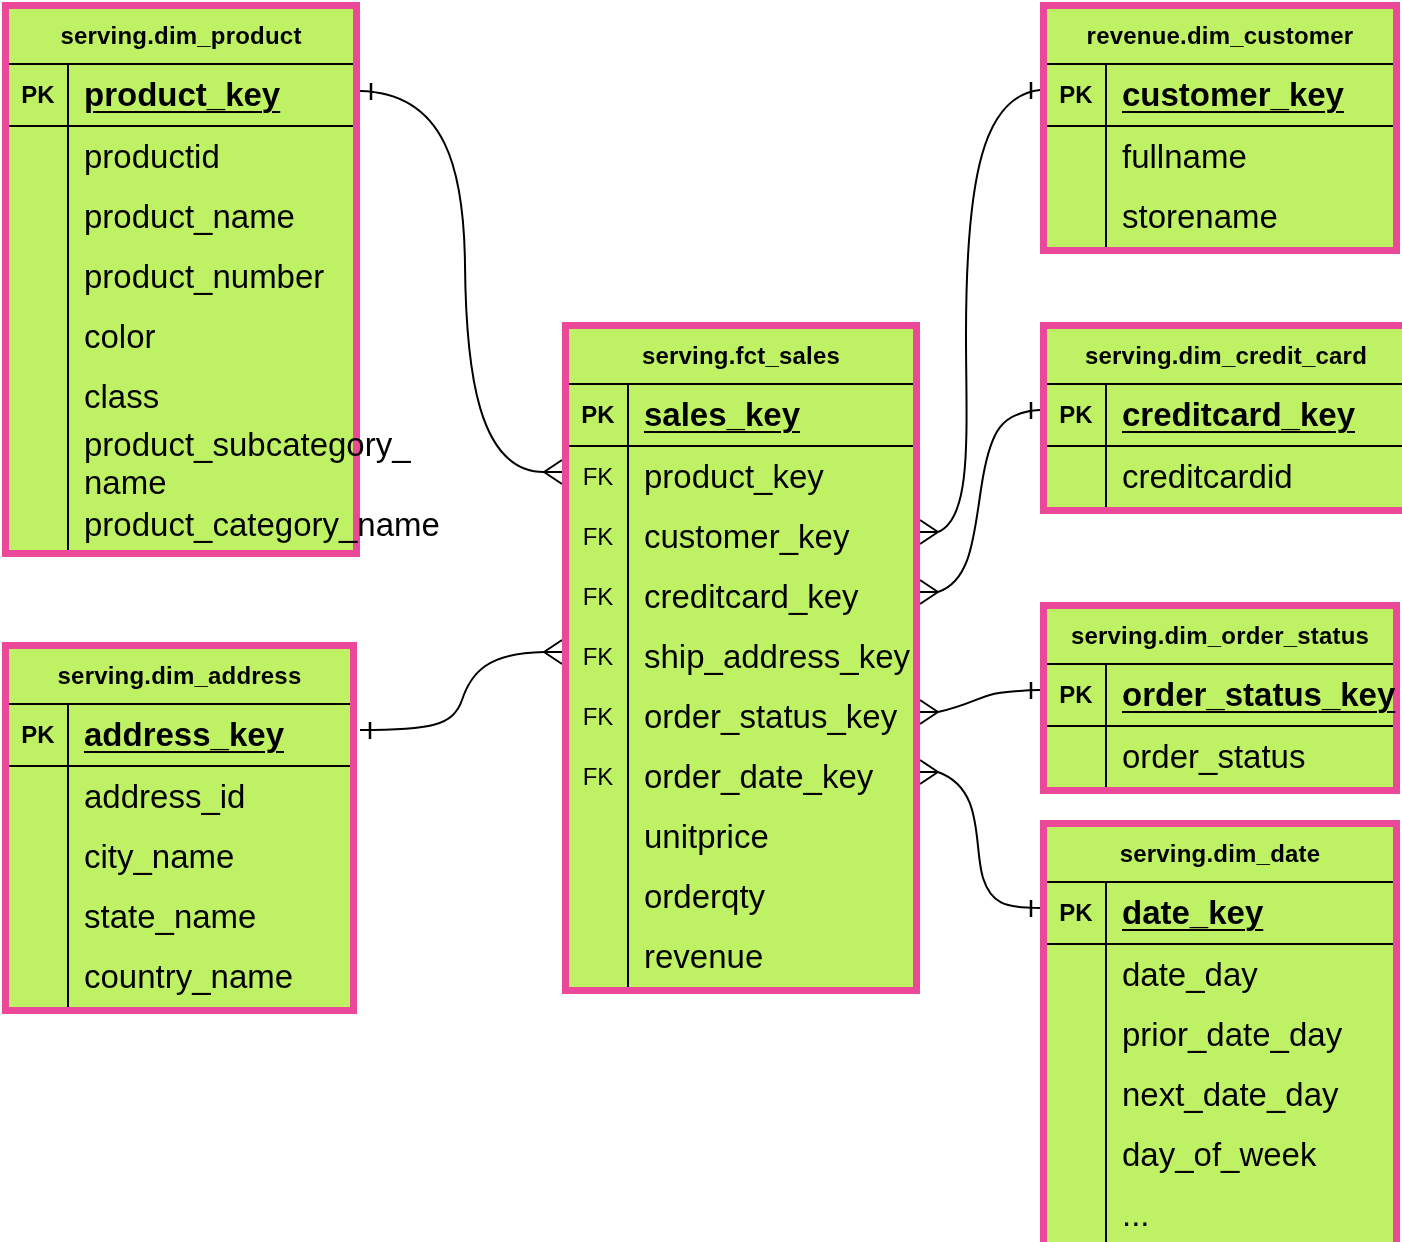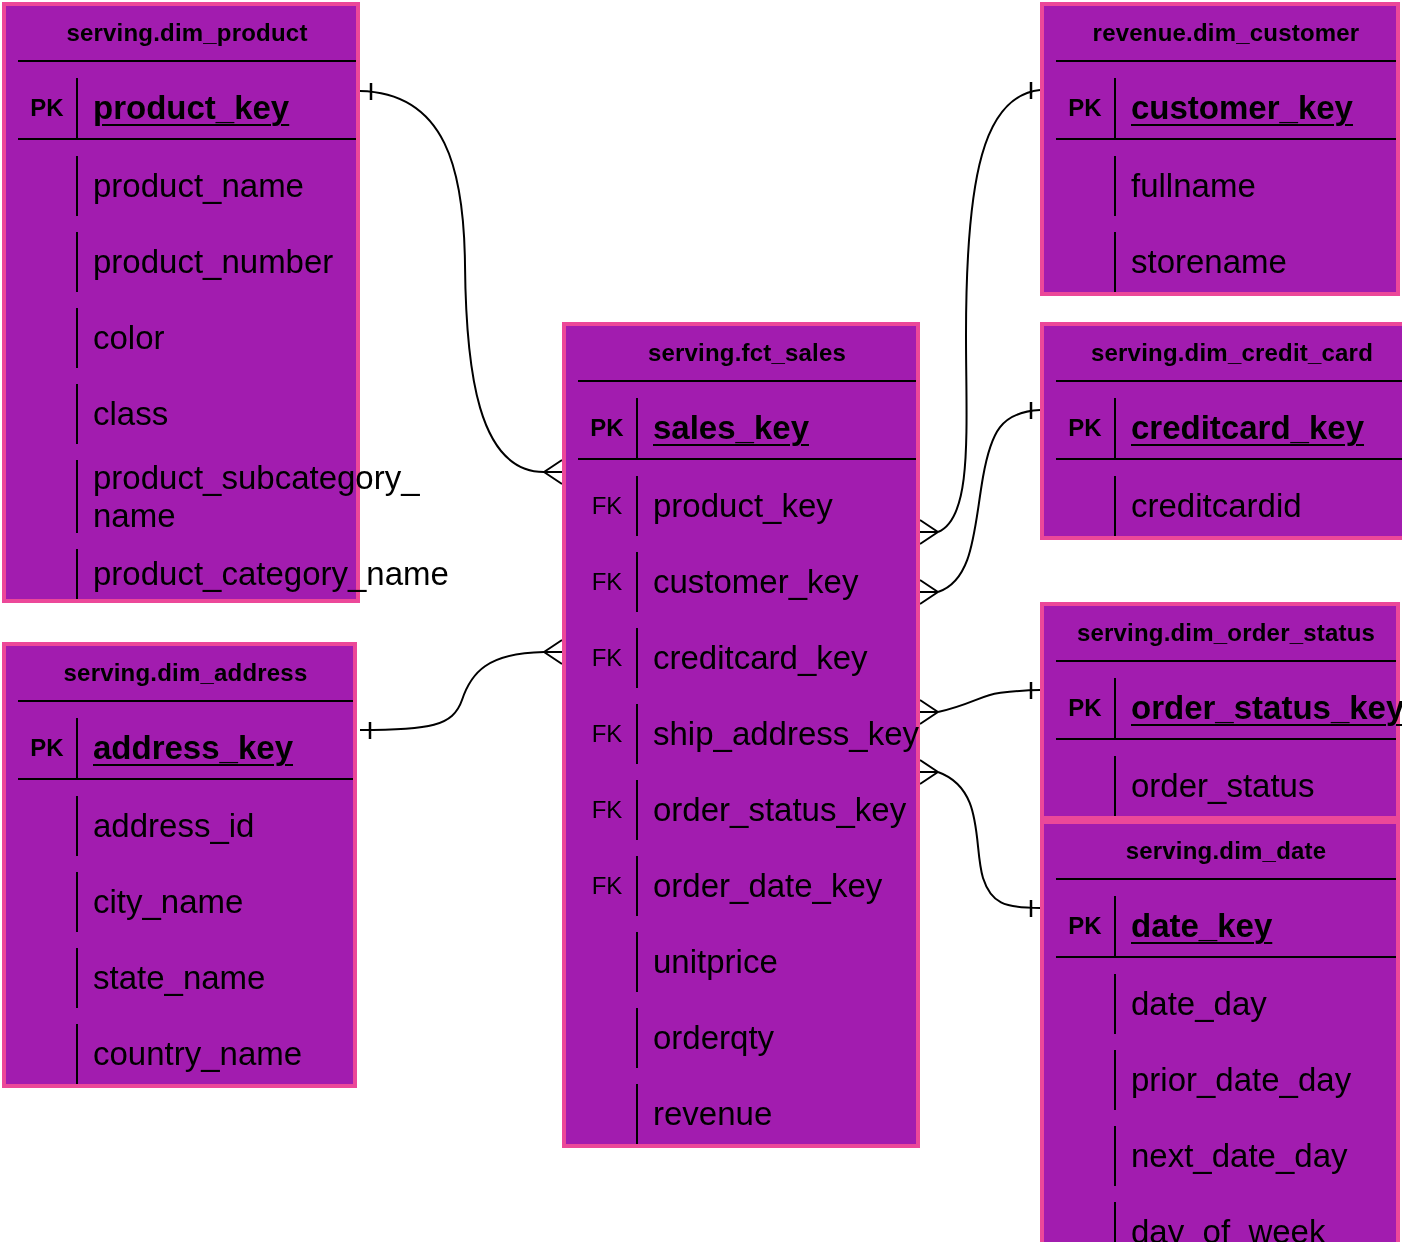--- a/index.html
+++ b/index.html
@@ -7,37 +7,36 @@
     position:relative;
     width:1402px;
     height:1242px;
     background:#ffffff;
     font-family:"Liberation Sans","DejaVu Sans",sans-serif;
     color:#000;
     overflow:hidden;
   }
   .tbl{
     position:absolute;
-    background:#a21caf;
-    border:4px solid #ec4899;
+    background:#bef264;
+    border:7px solid #ec4899;
     box-sizing:border-box;
     z-index:2;
-    padding-left:12px;
   }
   .thead{
     height:54px;
     border-bottom:2px solid #000;
     display:flex;
     align-items:center;
     justify-content:center;
     font-weight:bold;
     font-size:24px;
     letter-spacing:0.2px;
   }
-  .row{display:flex;height:60px;margin-top:16px;}
+  .row{display:flex;height:60px;}
   .pkrow{border-bottom:2px solid #000;}
   .kcell{
     flex:0 0 58px;
     width:58px;
     border-right:2px solid #000;
     display:flex;
     align-items:center;
     justify-content:center;
     font-size:24px;
   }
@@ -106,20 +105,24 @@
   </svg>
 
   <div class="tbl" style="left:2px;top:2px;width:358px;">
     <div class="thead">serving.dim_product</div>
     <div class="row pkrow">
       <div class="kcell pk">PK</div>
       <div class="ncell pkfield">product_key</div>
     </div>
     <div class="row">
       <div class="kcell"></div>
+      <div class="ncell">productid</div>
+    </div>
+    <div class="row">
+      <div class="kcell"></div>
       <div class="ncell">product_name</div>
     </div>
     <div class="row">
       <div class="kcell"></div>
       <div class="ncell">product_number</div>
     </div>
     <div class="row">
       <div class="kcell"></div>
       <div class="ncell">color</div>
     </div>

